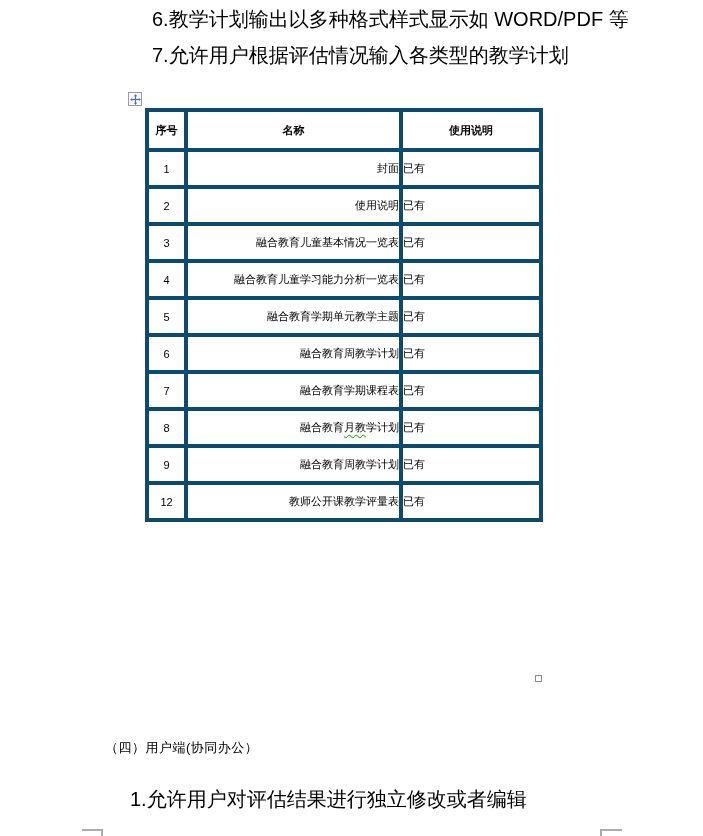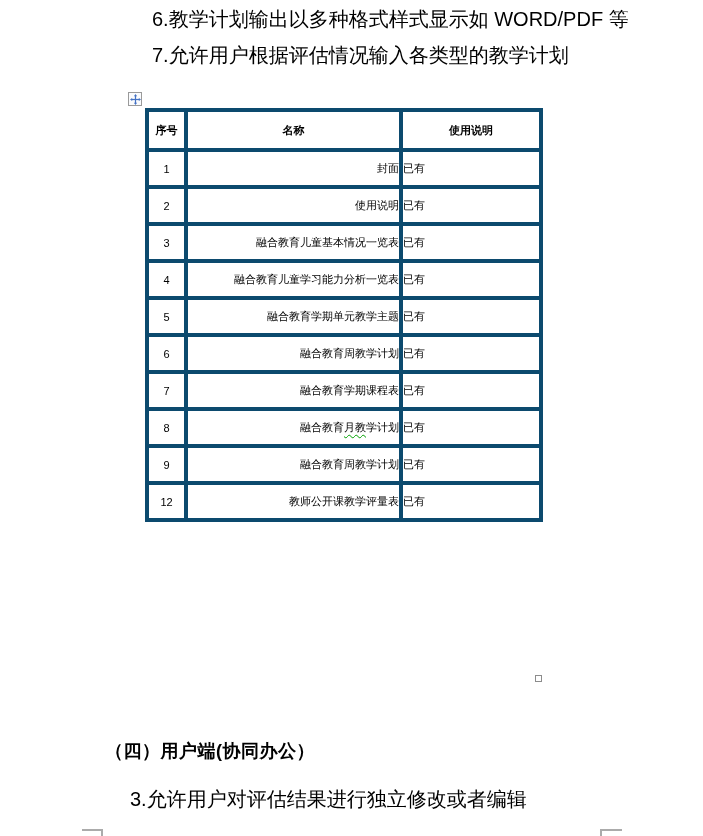--- a/index.html
+++ b/index.html
@@ -8,21 +8,21 @@
     background: #ffffff;
     font-family: "Liberation Sans", "DejaVu Sans", sans-serif;
     color: #000000;
     overflow: hidden;
     position: relative;
   }
   .abs { position: absolute; }
 
   
   .body-text { font-size: 20px; line-height: 20px; white-space: nowrap; }
-  .section-heading { font-size: 18px; font-weight: bold; white-space: nowrap; letter-spacing: 0.5px; }
+  .section-heading { font-size: 13px; font-weight: normal; white-space: nowrap; letter-spacing: 0.5px; }
 
   
   .doc-table-wrap { left: 145px; top: 108px; }
   table.doc-table {
     border-collapse: collapse;
     table-layout: fixed;
     width: 394px;
     background: #ffffff;
   }
   table.doc-table th, table.doc-table td {
@@ -167,16 +167,16 @@
           <td class="cell-name">教师公开课教学评量表</td>
           <td class="cell-status">已有</td>
         </tr>
       </tbody>
   </table>
 </div>
 
 <div class="abs resize-handle"></div>
 
 <div class="abs section-heading" style="left:105px; top:739px;">（四）用户端(协同办公）</div>
-<div class="abs body-text" style="left:130px; top:789px;">3.允许用户对评估结果进行独立修改或者编辑</div>
+<div class="abs body-text" style="left:130px; top:789px;">1.允许用户对评估结果进行独立修改或者编辑</div>
 
 <div class="abs mark-left"></div>
 <div class="abs mark-right"></div>
 
 </body></html>

